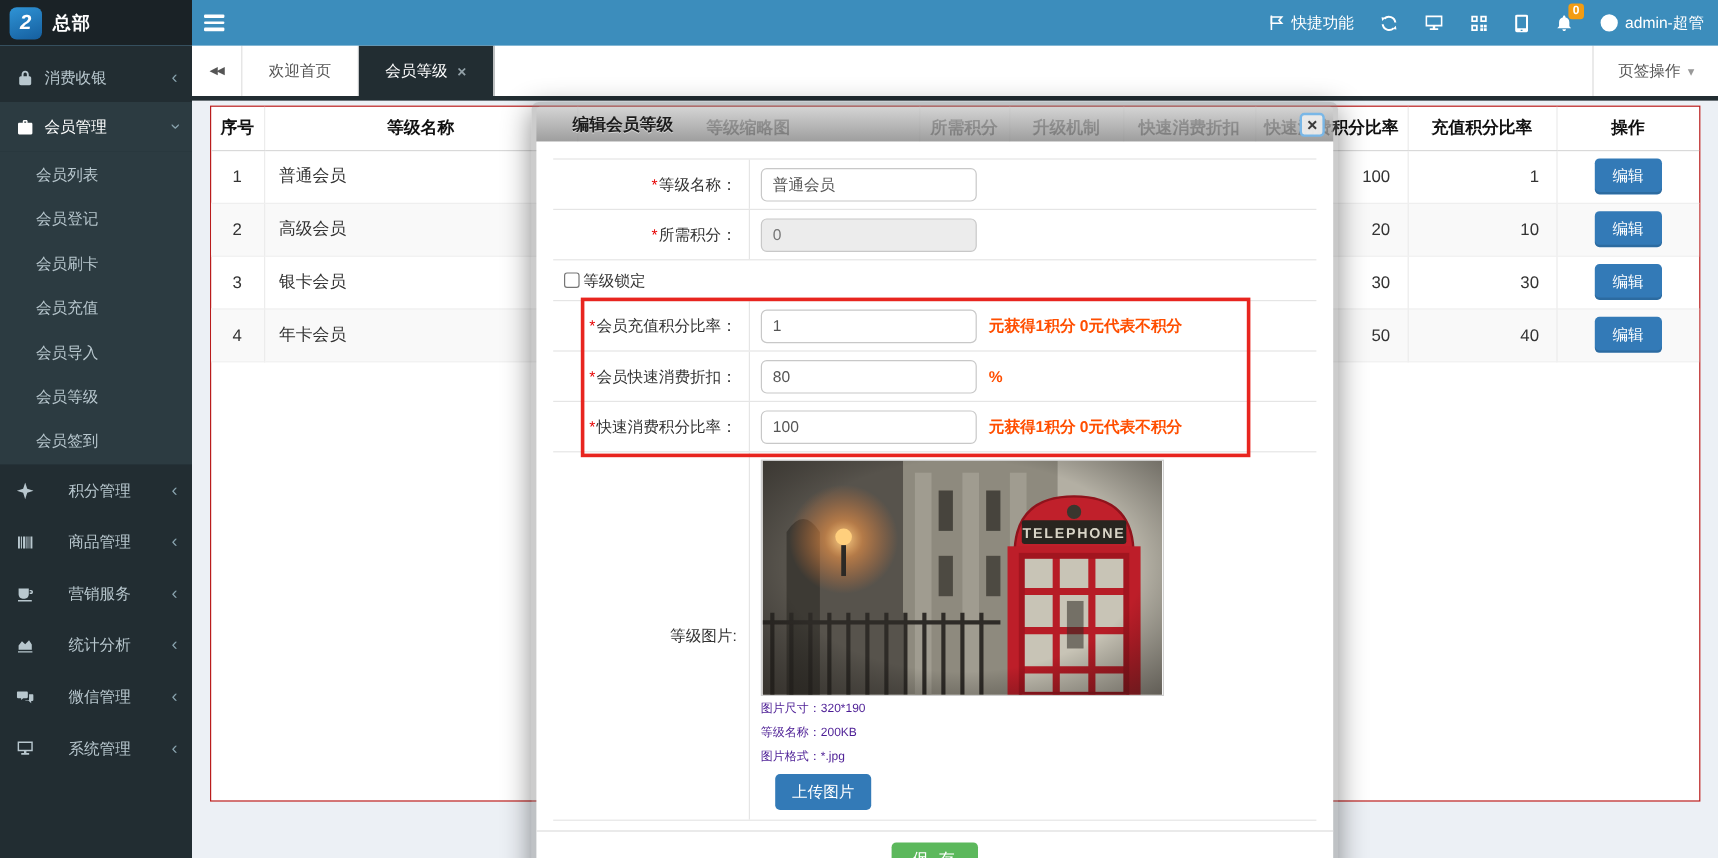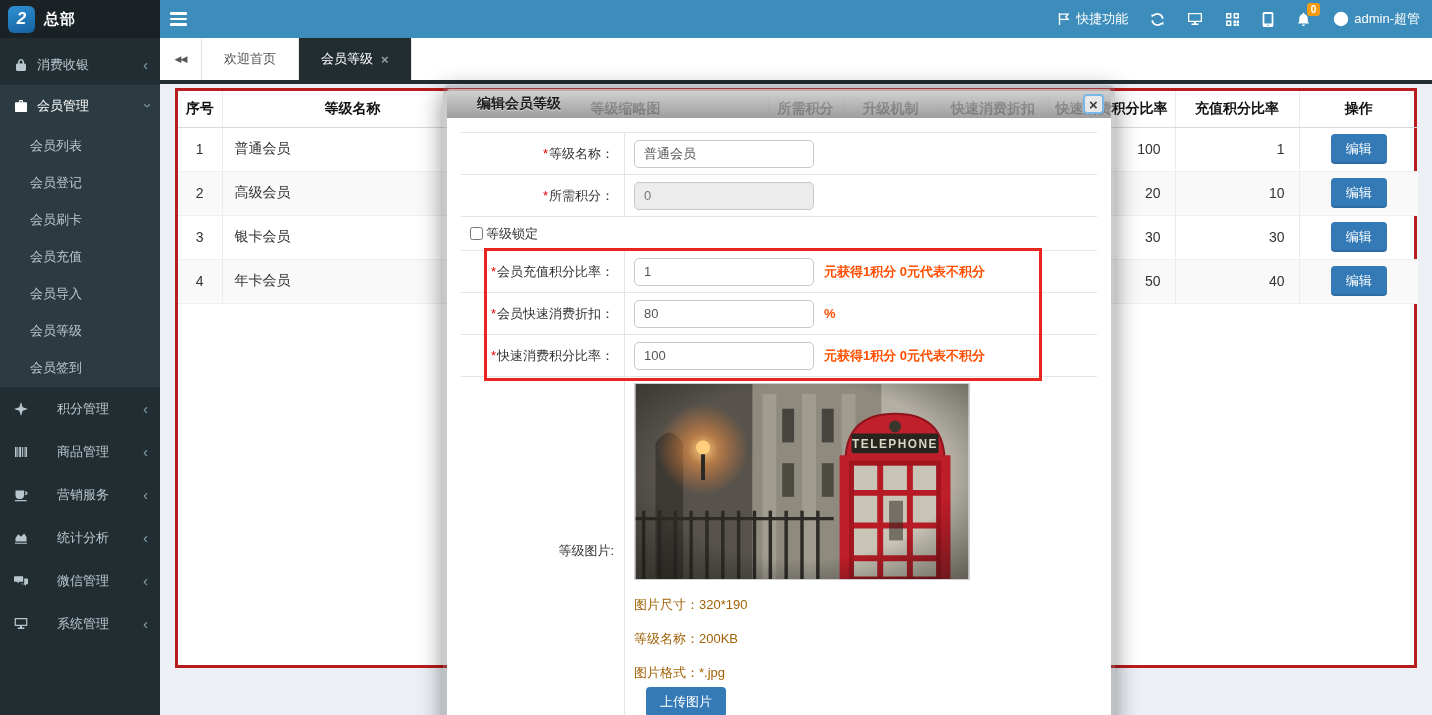--- a/index.html
+++ b/index.html
@@ -38,21 +38,21 @@
   .tabbar { height:46px; background:#fff; border-bottom:4px solid #222d32; display:flex; align-items:stretch; }
   .tab-scroll { width:42px; display:flex; align-items:center; justify-content:center; border-right:1px solid #e0e0e0;
                 color:#555; font-size:9px; letter-spacing:-1px; cursor:pointer; }
   .tab { padding:0 22px; display:flex; align-items:center; gap:8px; color:#555; border-right:1px solid #e5e5e5; cursor:pointer; font-size:13px;justify-content:center; }
   .tab.active { background:#222d32; color:#fff; }
   .tab .x { color:#93a1a8; font-weight:bold; font-size:13px; }
   .tab-ops { margin-left:auto; border-left:1px solid #ddd; padding:0 20px; display:flex; align-items:center; gap:6px; color:#555; cursor:pointer; }
   .caret { color:#999; font-size:11px; }
 
   .content { position:absolute; left:0; top:46px; right:0; bottom:0; background:#ecf0f5; }
-  .panel { position:absolute; left:15px; top:4px; width:1242px; height:580px; background:#fff; border:3px solid #b91c1c; }
+  .panel { position:absolute; left:15px; top:4px; width:1242px; height:580px; background:#fff; border:1px solid #b91c1c; }
 
   table.grid { width:100%; border-collapse:collapse; table-layout:fixed; }
   .grid th { height:36px; font-size:14px; color:#111; font-weight:bold; border-bottom:1px solid #d9d9d9; border-right:1px solid #ececec; }
   .grid th:last-child, .grid td:last-child { border-right:none; }
   .grid td { height:44px; font-size:14px; color:#333; border-bottom:1px solid #efefef; border-right:1px solid #ececec; }
   .grid tbody tr:nth-child(even) { background:#f9f9f9; }
   td.c { text-align:center; }
   td.l { text-align:left; padding-left:12px; }
   td.r { text-align:right; padding-right:14px; }
   .btn { display:inline-block; border:none; border-radius:4px; color:#fff; cursor:pointer; font-family:inherit; }
@@ -75,21 +75,21 @@
   .frm-label { width:164px; border-right:1px solid #e5e5e5; display:flex; align-items:center; justify-content:flex-end;
                padding-right:10px; color:#333; font-size:13px; text-align:right; }
   .req { color:#e60000; margin-right:1px; }
   .frm-value { flex:1; display:flex; align-items:center; padding-left:9px; gap:10px; }
   .frm-value.col { flex-direction:column; align-items:flex-start; justify-content:flex-start; padding:6px 0 8px 9px; gap:0; }
   input.txt { width:180px; height:28px; border:1px solid #c8c8c8; border-radius:5px; padding:0 9px; font-size:13px; color:#555;
               font-family:inherit; outline:none; }
   input.txt:disabled { background:#ececec; color:#777; }
   .hint { color:#ff4e00; font-size:13px; font-weight:bold; white-space:nowrap; }
   .chk-row label { font-size:13px; color:#333; display:flex; align-items:center; gap:3px; cursor:pointer; }
-  .img-meta { font-size:13px; color:#a16207; line-height:18px; margin-top:16px; }
+  .img-meta { font-size:10px; color:#4c1d95; line-height:18px; margin-top:2px; }
   .btn-upload { background:#337ab7; font-size:13px; padding:6px 14px; margin:5px 0 0 12px; }
   .modal-footer { border-top:1px solid #ddd; margin:8px -14px 0; padding-top:9px; text-align:center; }
   .btn-save { background:#5cb85c; font-size:14px; padding:6px 17px; letter-spacing:2px; }
 
   .level-img { display:block; border:1px solid #cfcfcf; }
 
   
   .annotation { position:absolute; left:484px; top:248px; width:558px; height:133px; border:3px solid #e8251f; z-index:40; pointer-events:none; }
 </style>
 </head>
@@ -244,20 +244,24 @@
 
 <div class="main">
   <div class="tabbar">
     <div class="tab-scroll">◀◀</div>
     <div class="tab">
       <span>欢迎首页</span>
     </div>
     <div class="tab active">
       <span>会员等级</span>
       <span class="x">×</span>
+    </div>
+    <div class="tab-ops">
+      <span>页签操作</span>
+      <span class="caret">▾</span>
     </div>
   </div>
 
   <div class="content">
     <div class="panel">
       <table class="grid">
         <colgroup>
           <col style="width:44px">
             <col style="width:261px">
             <col style="width:285px">

